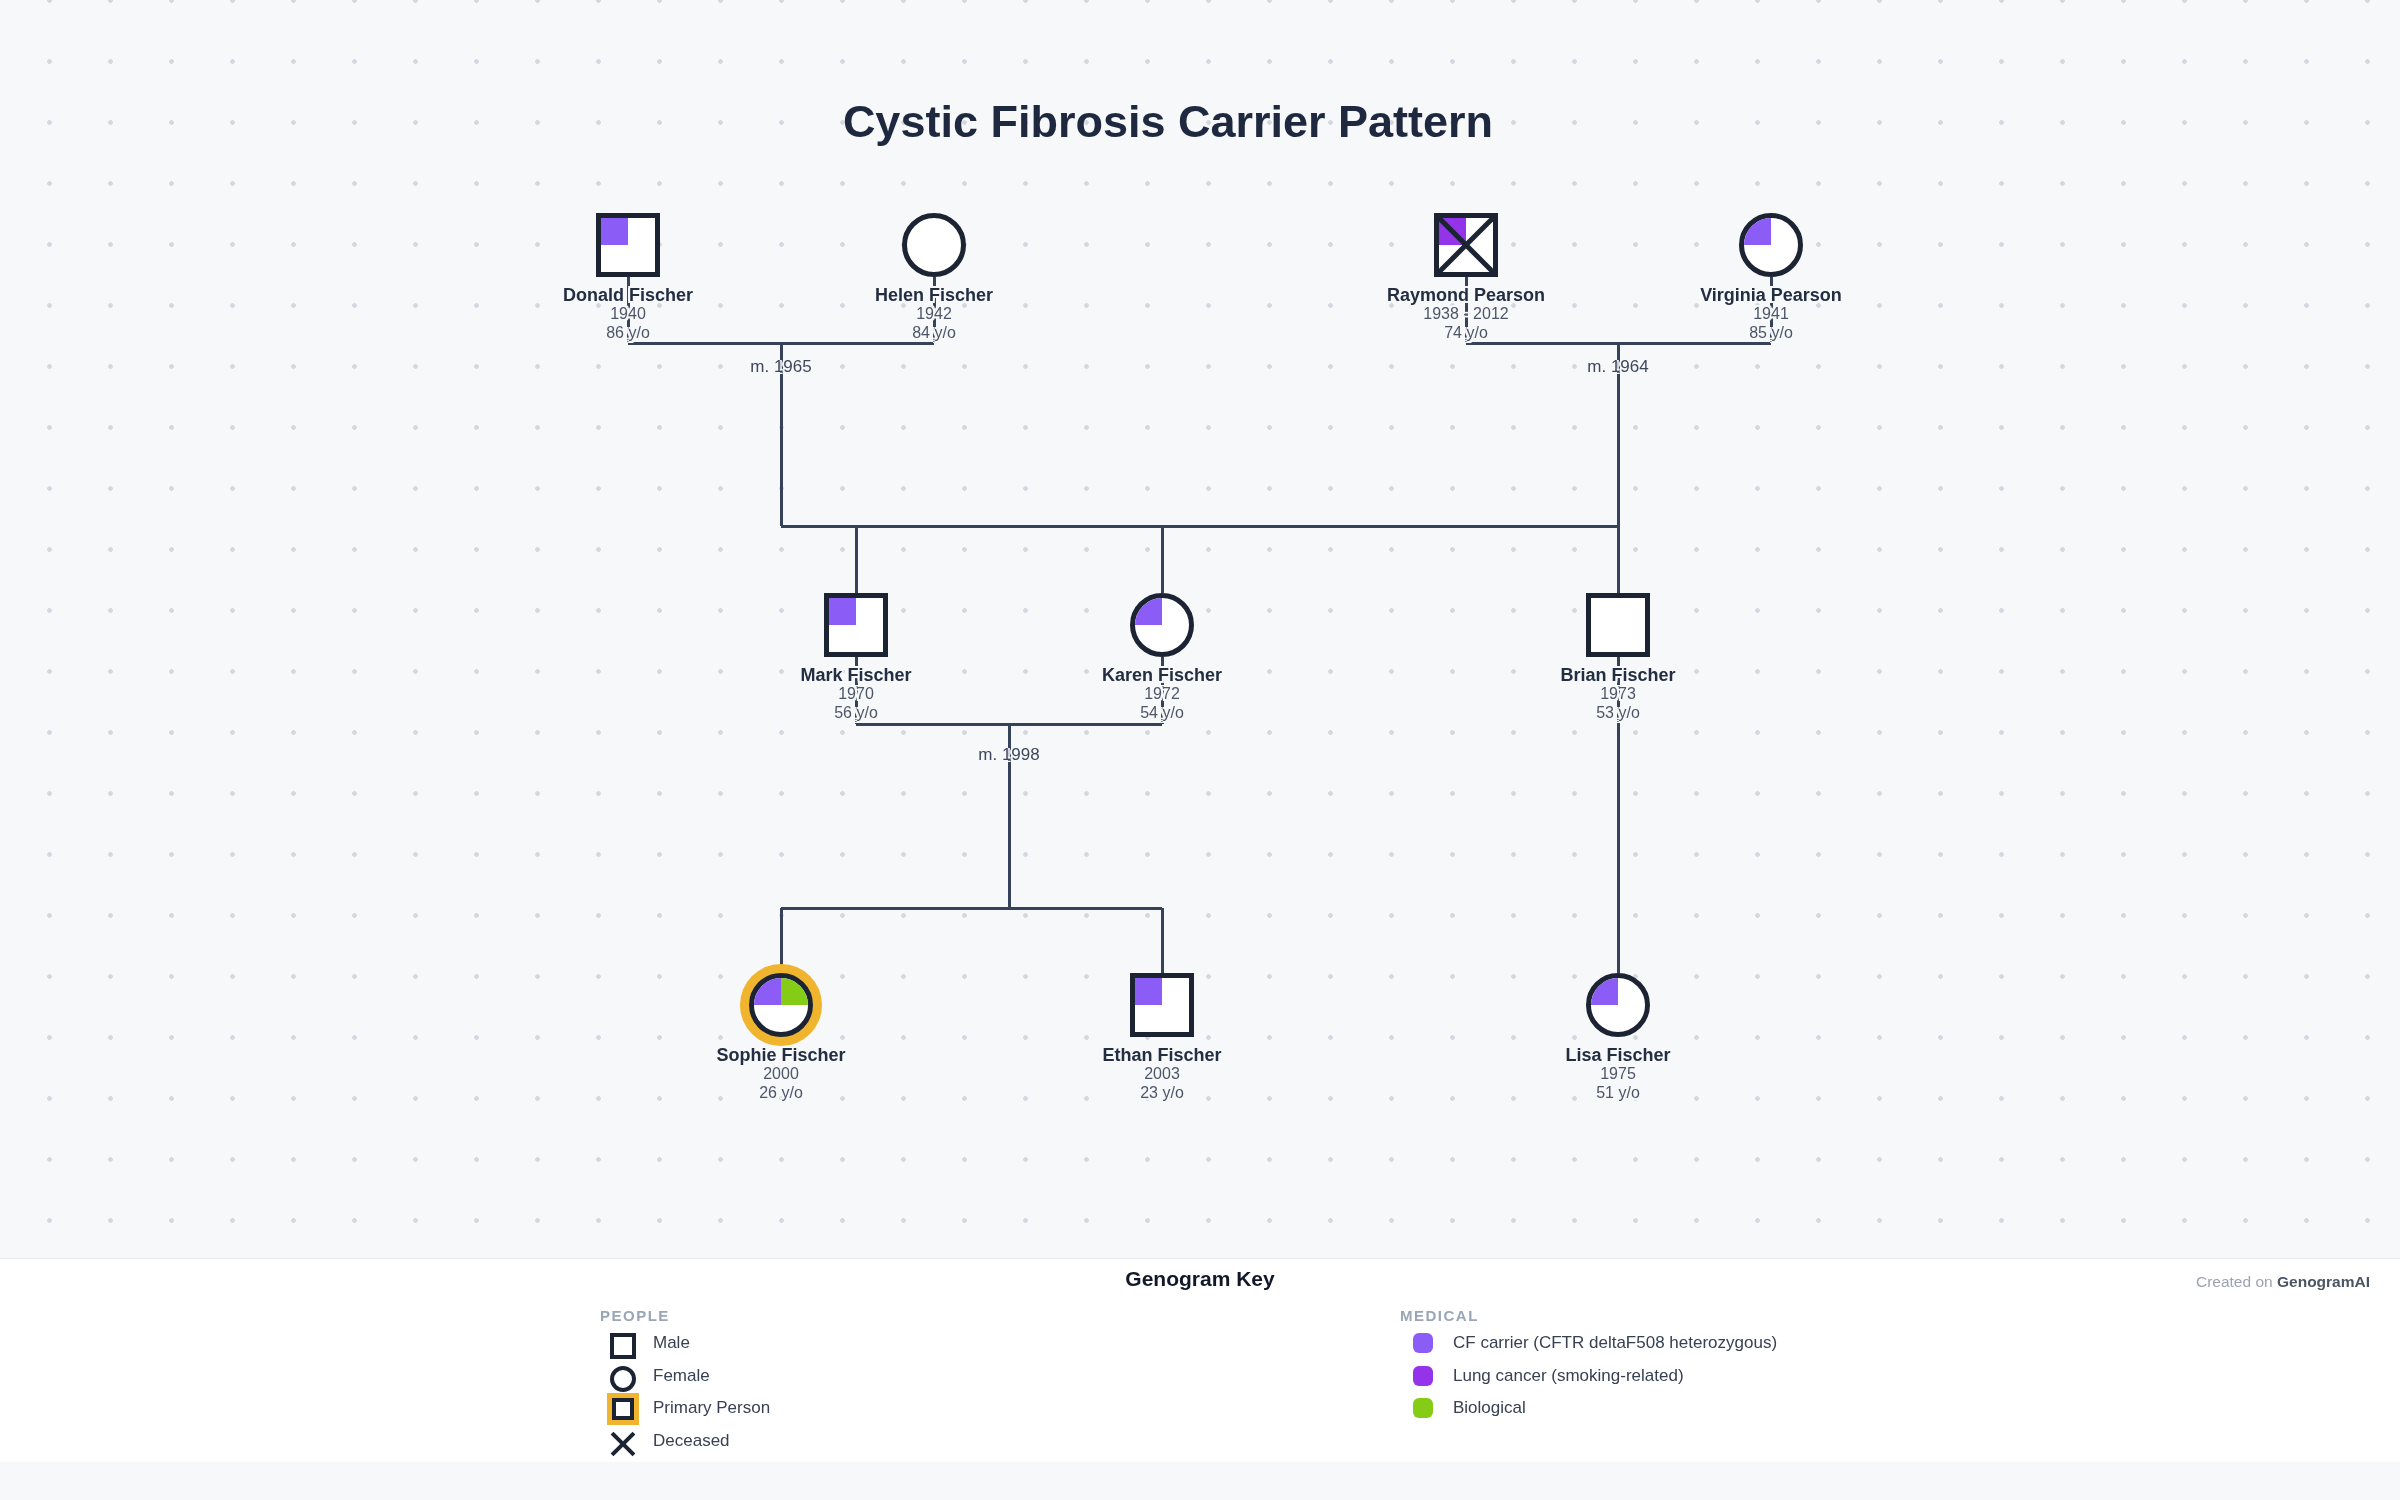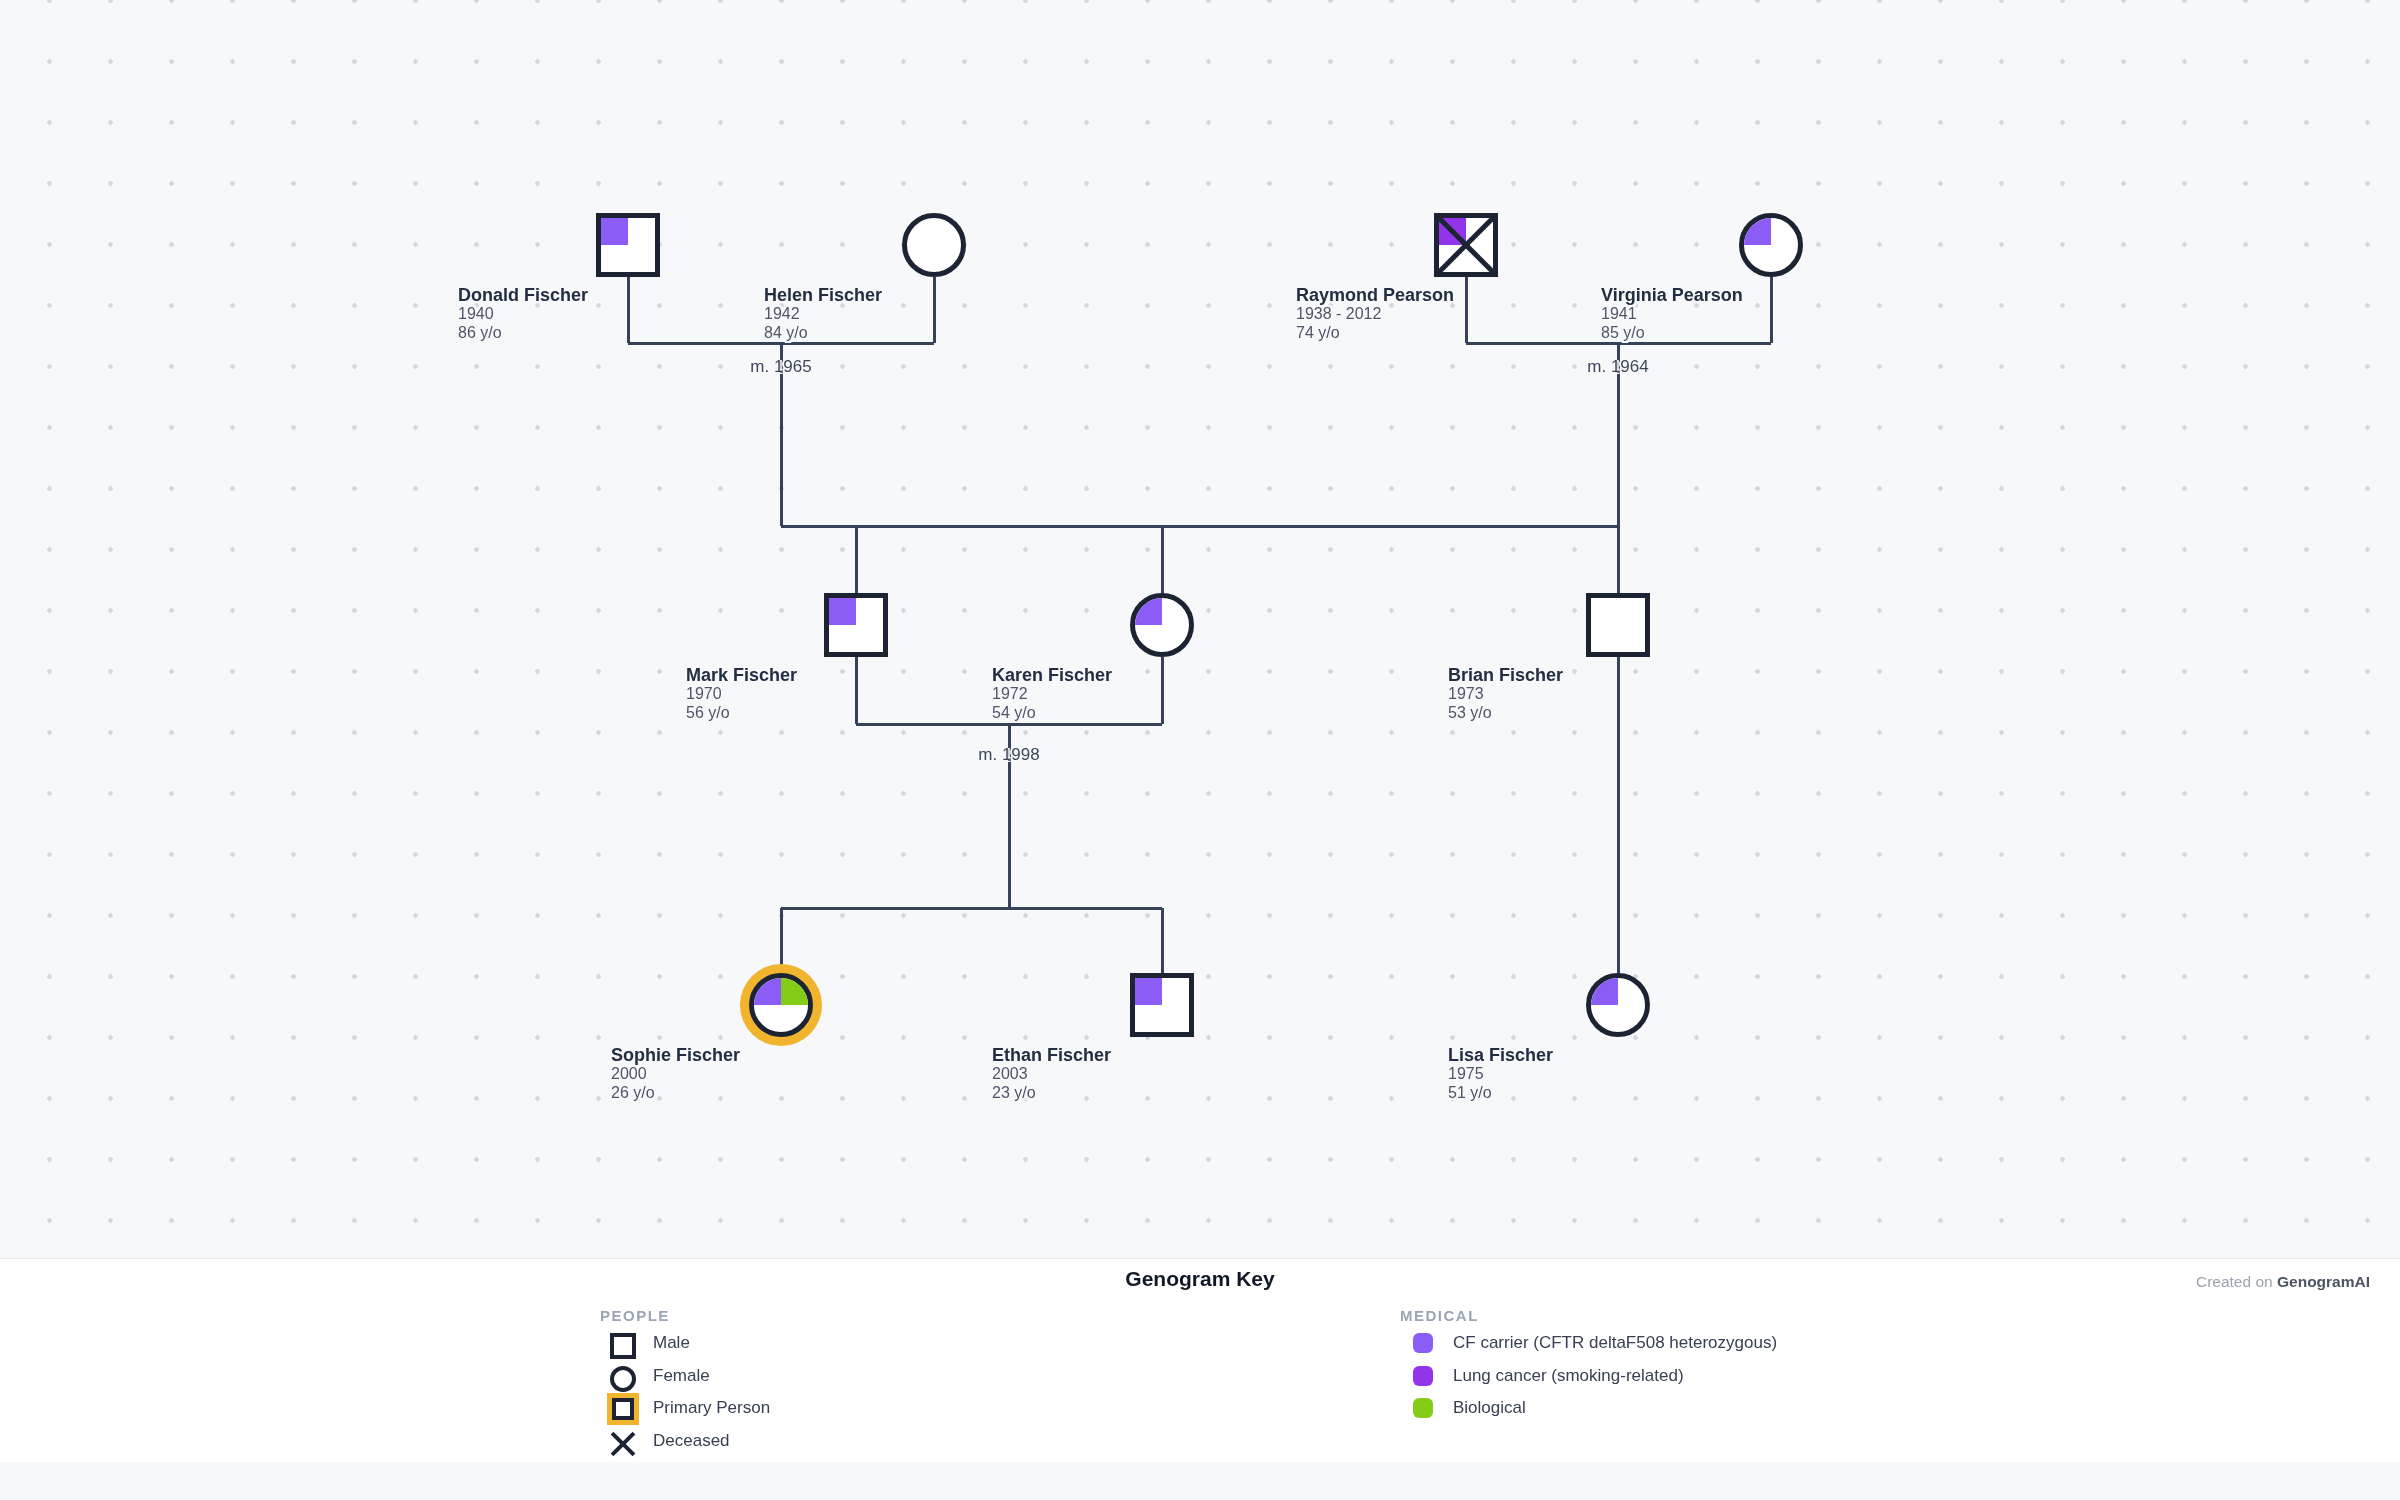--- a/index.html
+++ b/index.html
@@ -30,21 +30,21 @@
   .quad.tr{left:50%;}
   .xmark{position:absolute;left:0;top:0;width:100%;height:100%;}
   .xmark::before,.xmark::after{
     content:"";position:absolute;left:50%;top:50%;width:78px;height:5px;
     background:#1c2433;transform:translate(-50%,-50%) rotate(45deg);
   }
   .xmark::after{transform:translate(-50%,-50%) rotate(-45deg);}
   .person.primary .shape{box-shadow:0 0 0 9px #f0b42e;}
   .labels{
     position:absolute;top:72px;left:50%;transform:translateX(-50%);
-    width:340px;line-height:18.5px;
+    width:340px;text-align:center;line-height:18.5px;
     text-shadow:2px 0 0 #f7f8fa,-2px 0 0 #f7f8fa,0 2px 0 #f7f8fa,0 -2px 0 #f7f8fa,
                 2px 2px 0 #f7f8fa,-2px -2px 0 #f7f8fa,2px -2px 0 #f7f8fa,-2px 2px 0 #f7f8fa;
   }
   .labels .name{font-size:18px;font-weight:700;color:#232e42;line-height:20px;}
   .labels .meta{font-size:16px;color:#4d5668;}
   .mlabel{
     position:absolute;transform:translateX(-50%);white-space:nowrap;
     font-size:17px;color:#3d475c;line-height:20px;
     text-shadow:2px 0 0 #f7f8fa,-2px 0 0 #f7f8fa,0 2px 0 #f7f8fa,0 -2px 0 #f7f8fa;
   }
@@ -80,20 +80,21 @@
 <div class="canvas">
 
   <svg class="lines" width="2400" height="1258">
     <path d="M628 277 V343 M934 277 V343 M628 343 H934 M781 343 V526
              M1466 277 V343 M1771 277 V343 M1466 343 H1771 M1618 343 V973
              M781 526 H1618 M856 526 V593 M1162 526 V593
              M856 657 V724 M1162 657 V724 M856 724 H1162 M1009 724 V908
              M781 908 H1162 M781 908 V965 M1162 908 V973" fill="none" stroke="#36425a" stroke-width="3" shape-rendering="crispEdges"></path>
   </svg>
 
+  <div class="page-title">Cystic Fibrosis Carrier Pattern</div>
 
   <div class="person" style="left:596px;top:213px">
     <div class="shape square">
         <span class="quad tl" style="background: rgb(139, 92, 246);"></span>
       </div>
     <div class="labels">
       <div class="name">Donald Fischer</div>
       <div class="meta">1940</div>
       <div class="meta">86 y/o</div>
     </div>

